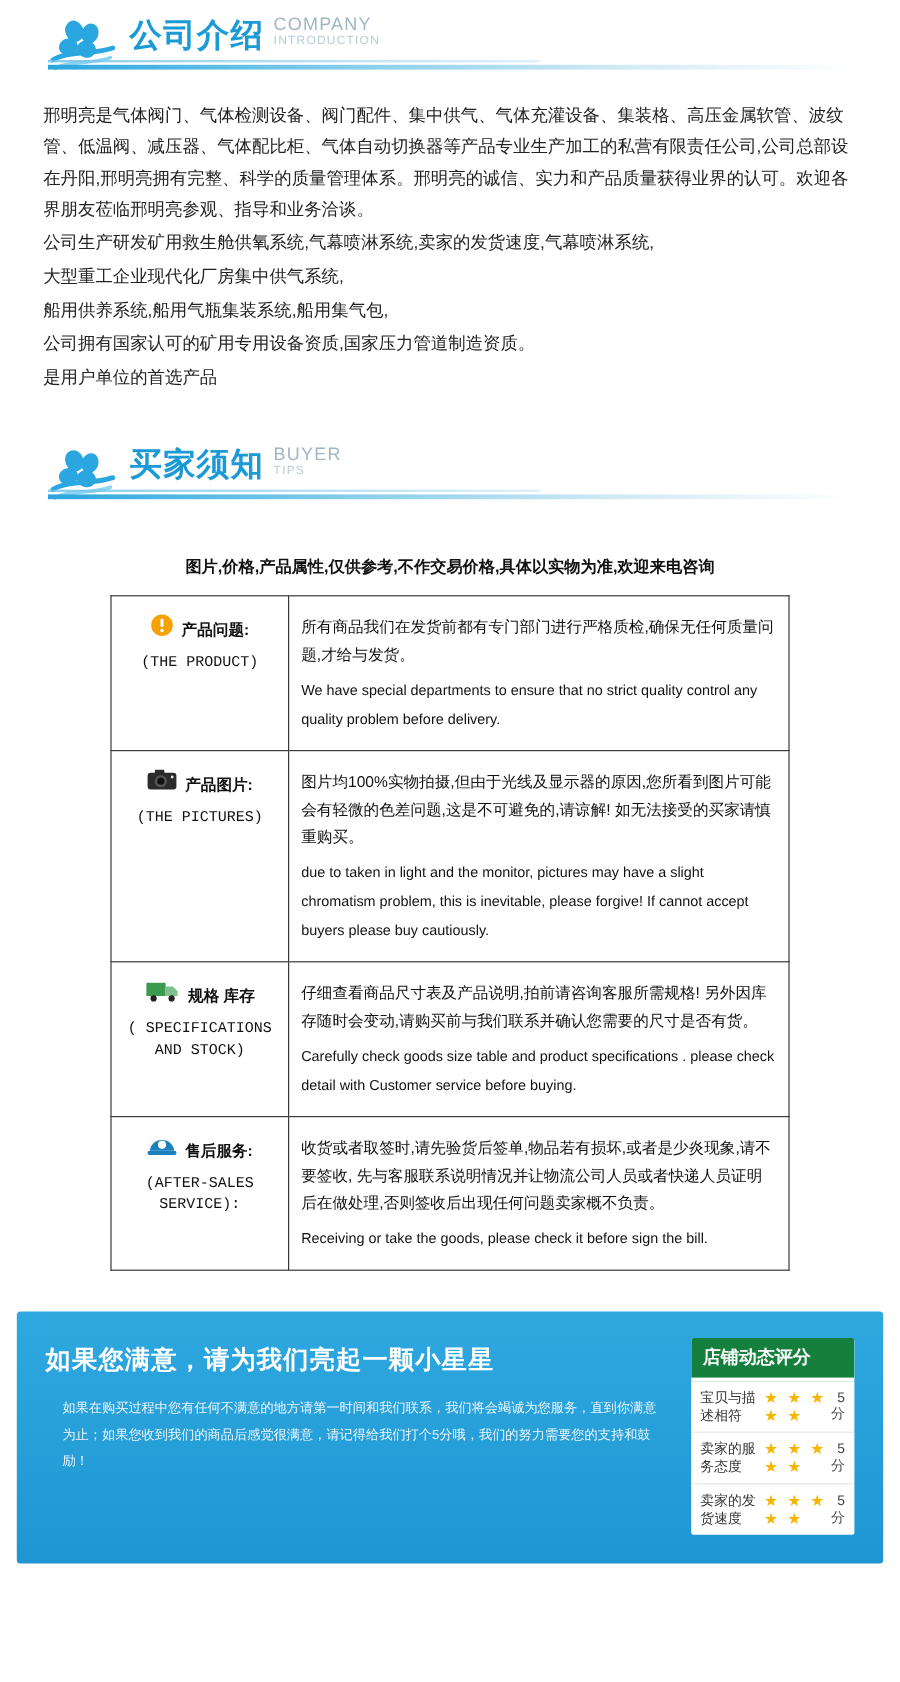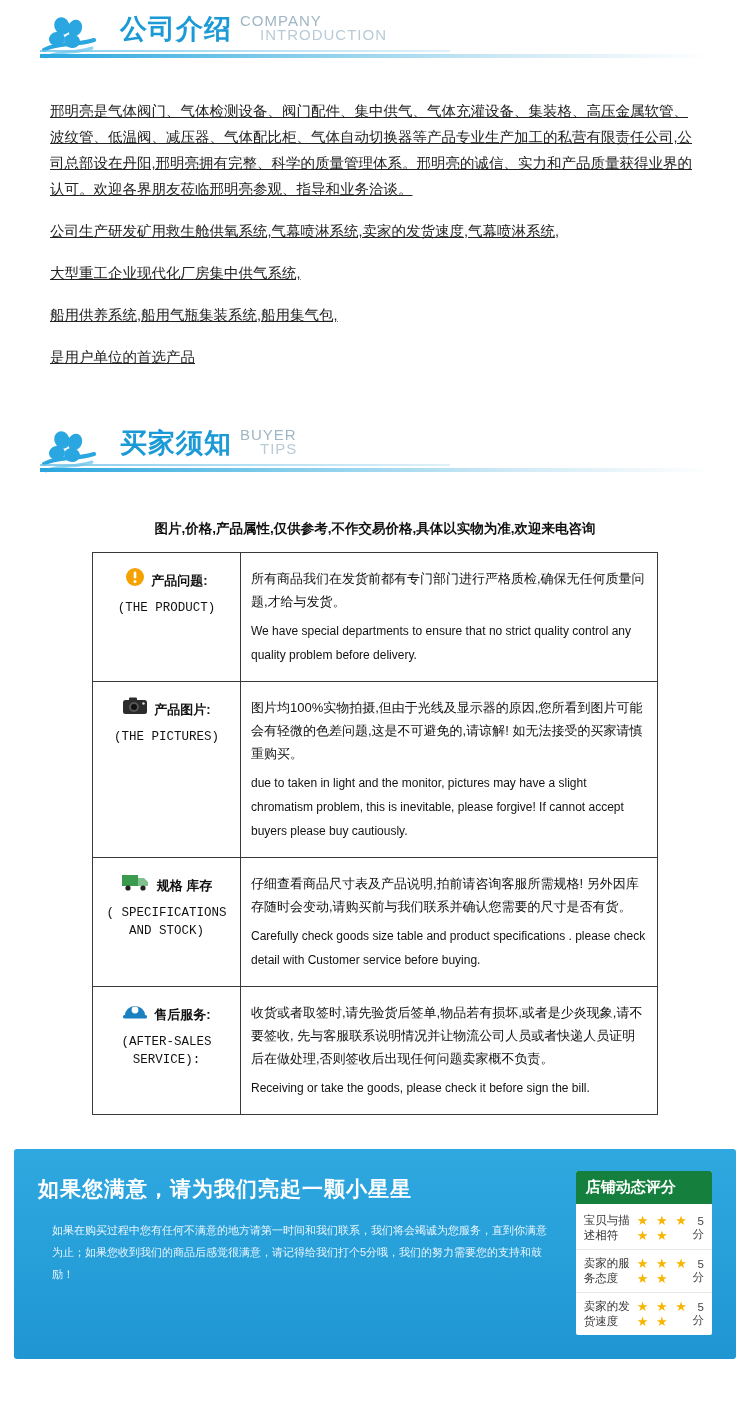--- a/index.html
+++ b/index.html
@@ -22,21 +22,21 @@
   }
   .sec-head .flower {
     position: absolute;
     left: 42px;
     top: 16px;
     width: 54px;
     height: 44px;
   }
   .sec-head .titles {
     position: absolute;
-    left: 120px;
+    left: 108px;
     top: 14px;
     display: flex;
     align-items: flex-end;
   }
   .sec-head .cn {
     font-size: 27px;
     font-weight: bold;
     color: #1b9ad6;
     letter-spacing: 1px;
     line-height: 30px;
@@ -48,25 +48,24 @@
   }
   .sec-head .en .e1 {
     display: block;
     font-size: 15px;
     color: #9fb6c4;
     letter-spacing: 1px;
     font-weight: normal;
   }
   .sec-head .en .e2 {
     display: block;
-    font-size: 15px;
+    font-size: 10px;
     color: #b9cbd6;
     letter-spacing: 1px;
     margin-top: 2px;
-    margin-left: 20px;
   }
   .sec-head .rule {
     position: absolute;
     left: 40px;
     right: 40px;
     bottom: 10px;
     height: 4px;
     background: linear-gradient(to right, #29a6de 0%, #7fcbea 35%, #cfe9f5 70%, #ffffff 100%);
   }
   .sec-head .rule2 {
@@ -79,21 +78,21 @@
     opacity: .8;
   }
 
   
   .intro {
     padding: 14px 34px 4px 34px;
     font-size: 14.5px;
     line-height: 26px;
     color: #222;
   }
-  .intro p { margin: 16px; text-decoration: underline; }
+  .intro p { margin: 2px; }
 
   
   .tips-wrap { padding: 24px 0 0 0; }
   .tips-note {
     text-align: center;
     font-size: 13.5px;
     color: #111;
     font-weight: bold;
     padding: 38px 0 14px 0;
   }
@@ -225,20 +224,21 @@
     </div>
     <div class="rule2"></div>
     <div class="rule"></div>
   </div>
 
   <div class="intro">
     <p>邢明亮是气体阀门、气体检测设备、阀门配件、集中供气、气体充灌设备、集装格、高压金属软管、波纹管、低温阀、减压器、气体配比柜、气体自动切换器等产品专业生产加工的私营有限责任公司,公司总部设在丹阳,邢明亮拥有完整、科学的质量管理体系。邢明亮的诚信、实力和产品质量获得业界的认可。欢迎各界朋友莅临邢明亮参观、指导和业务洽谈。</p>
     <p>公司生产研发矿用救生舱供氧系统,气幕喷淋系统,卖家的发货速度,气幕喷淋系统,</p>
     <p>大型重工企业现代化厂房集中供气系统,</p>
     <p>船用供养系统,船用气瓶集装系统,船用集气包,</p>
+    <p>公司拥有国家认可的矿用专用设备资质,国家压力管道制造资质。</p>
     <p>是用户单位的首选产品</p>
   </div>
 
   <div class="tips-wrap">
     <div class="sec-head">
       <span class="flower">
         <svg width="54" height="44" viewBox="0 0 54 44">
           <g fill="#2aa6e0">
             <ellipse cx="20" cy="10" rx="7.5" ry="9" transform="rotate(-22 20 10)"></ellipse>
             <ellipse cx="33" cy="12" rx="7" ry="8.5" transform="rotate(20 33 12)"></ellipse>

